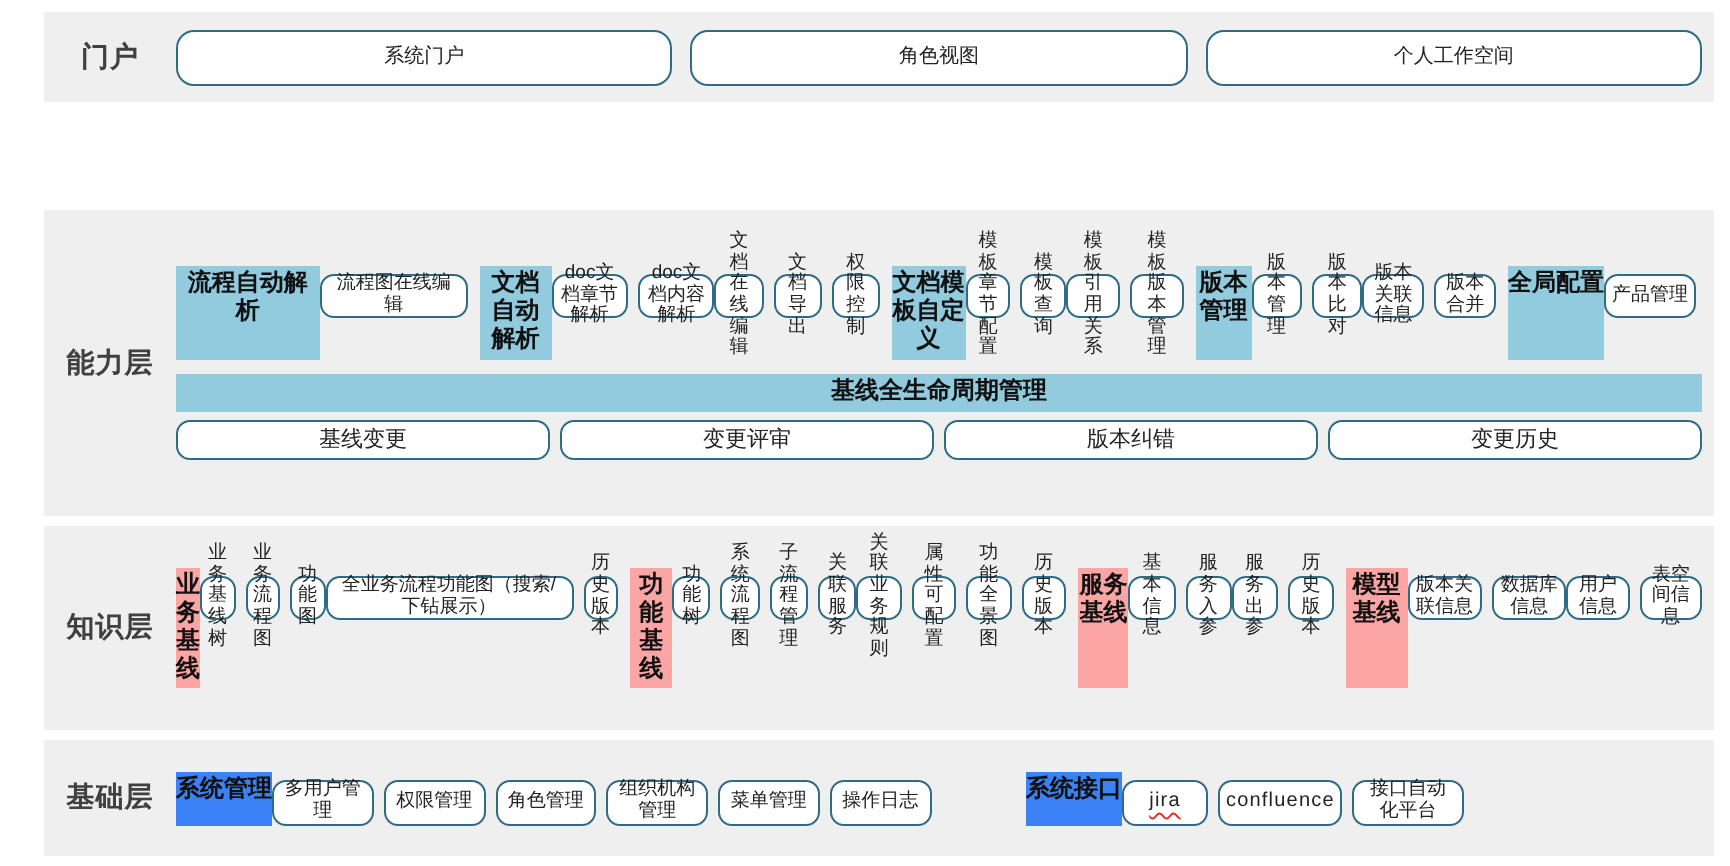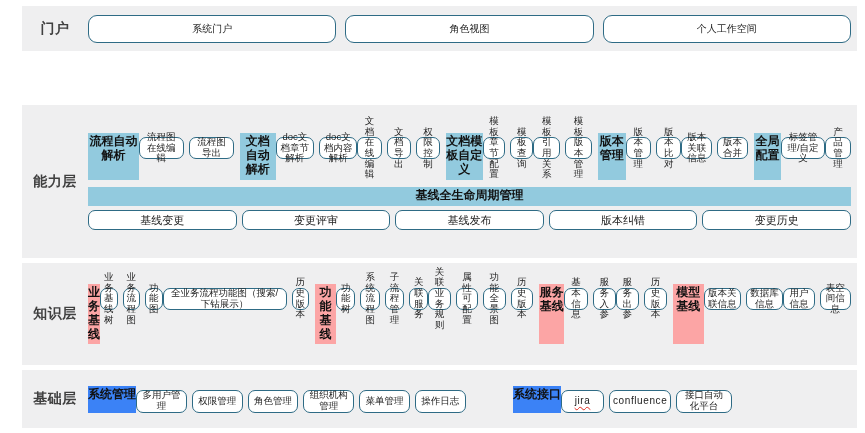--- a/index.html
+++ b/index.html
@@ -130,21 +130,20 @@
   <div class="band" style="top:105px; height:153px;">
     <div class="band-label">能力层</div>
     <div class="band-body">
 
       <div class="cap-cols">
 
         <div class="cap-col col-1">
           <div class="group-head head-blue">流程自动解析</div>
           <div class="grid-row">
             <div class="pill">流程图在线编辑</div>
-            <div class="pill">流程图导出</div>
           </div>
         </div>
 
         <div class="cap-col col-2">
           <div class="group-head head-blue">文档自动解析</div>
           <div class="grid-row">
             <div class="pill">doc文档章节解析</div>
             <div class="pill">doc文档内容解析</div>
           </div>
           <div class="grid-row">
@@ -173,36 +172,32 @@
             <div class="pill">版本比对</div>
           </div>
           <div class="grid-row">
             <div class="pill">版本关联信息</div>
             <div class="pill">版本合并</div>
           </div>
         </div>
 
         <div class="cap-col col-5">
           <div class="group-head head-blue">全局配置</div>
-          <div class="grid-row">
-            <div class="pill">标签管理/自定义</div>
-          </div>
           <div class="grid-row">
             <div class="pill">产品管理</div>
           </div>
         </div>
 
       </div>
 
       <div class="lifecycle">
         <div class="group-head head-blue">基线全生命周期管理</div>
         <div class="grid-row">
           <div class="pill">基线变更</div>
           <div class="pill">变更评审</div>
-          <div class="pill">基线发布</div>
           <div class="pill">版本纠错</div>
           <div class="pill">变更历史</div>
         </div>
       </div>
 
     </div>
   </div>
 
   <div class="band" style="top:263px; height:102px;">
     <div class="band-label">知识层</div>

